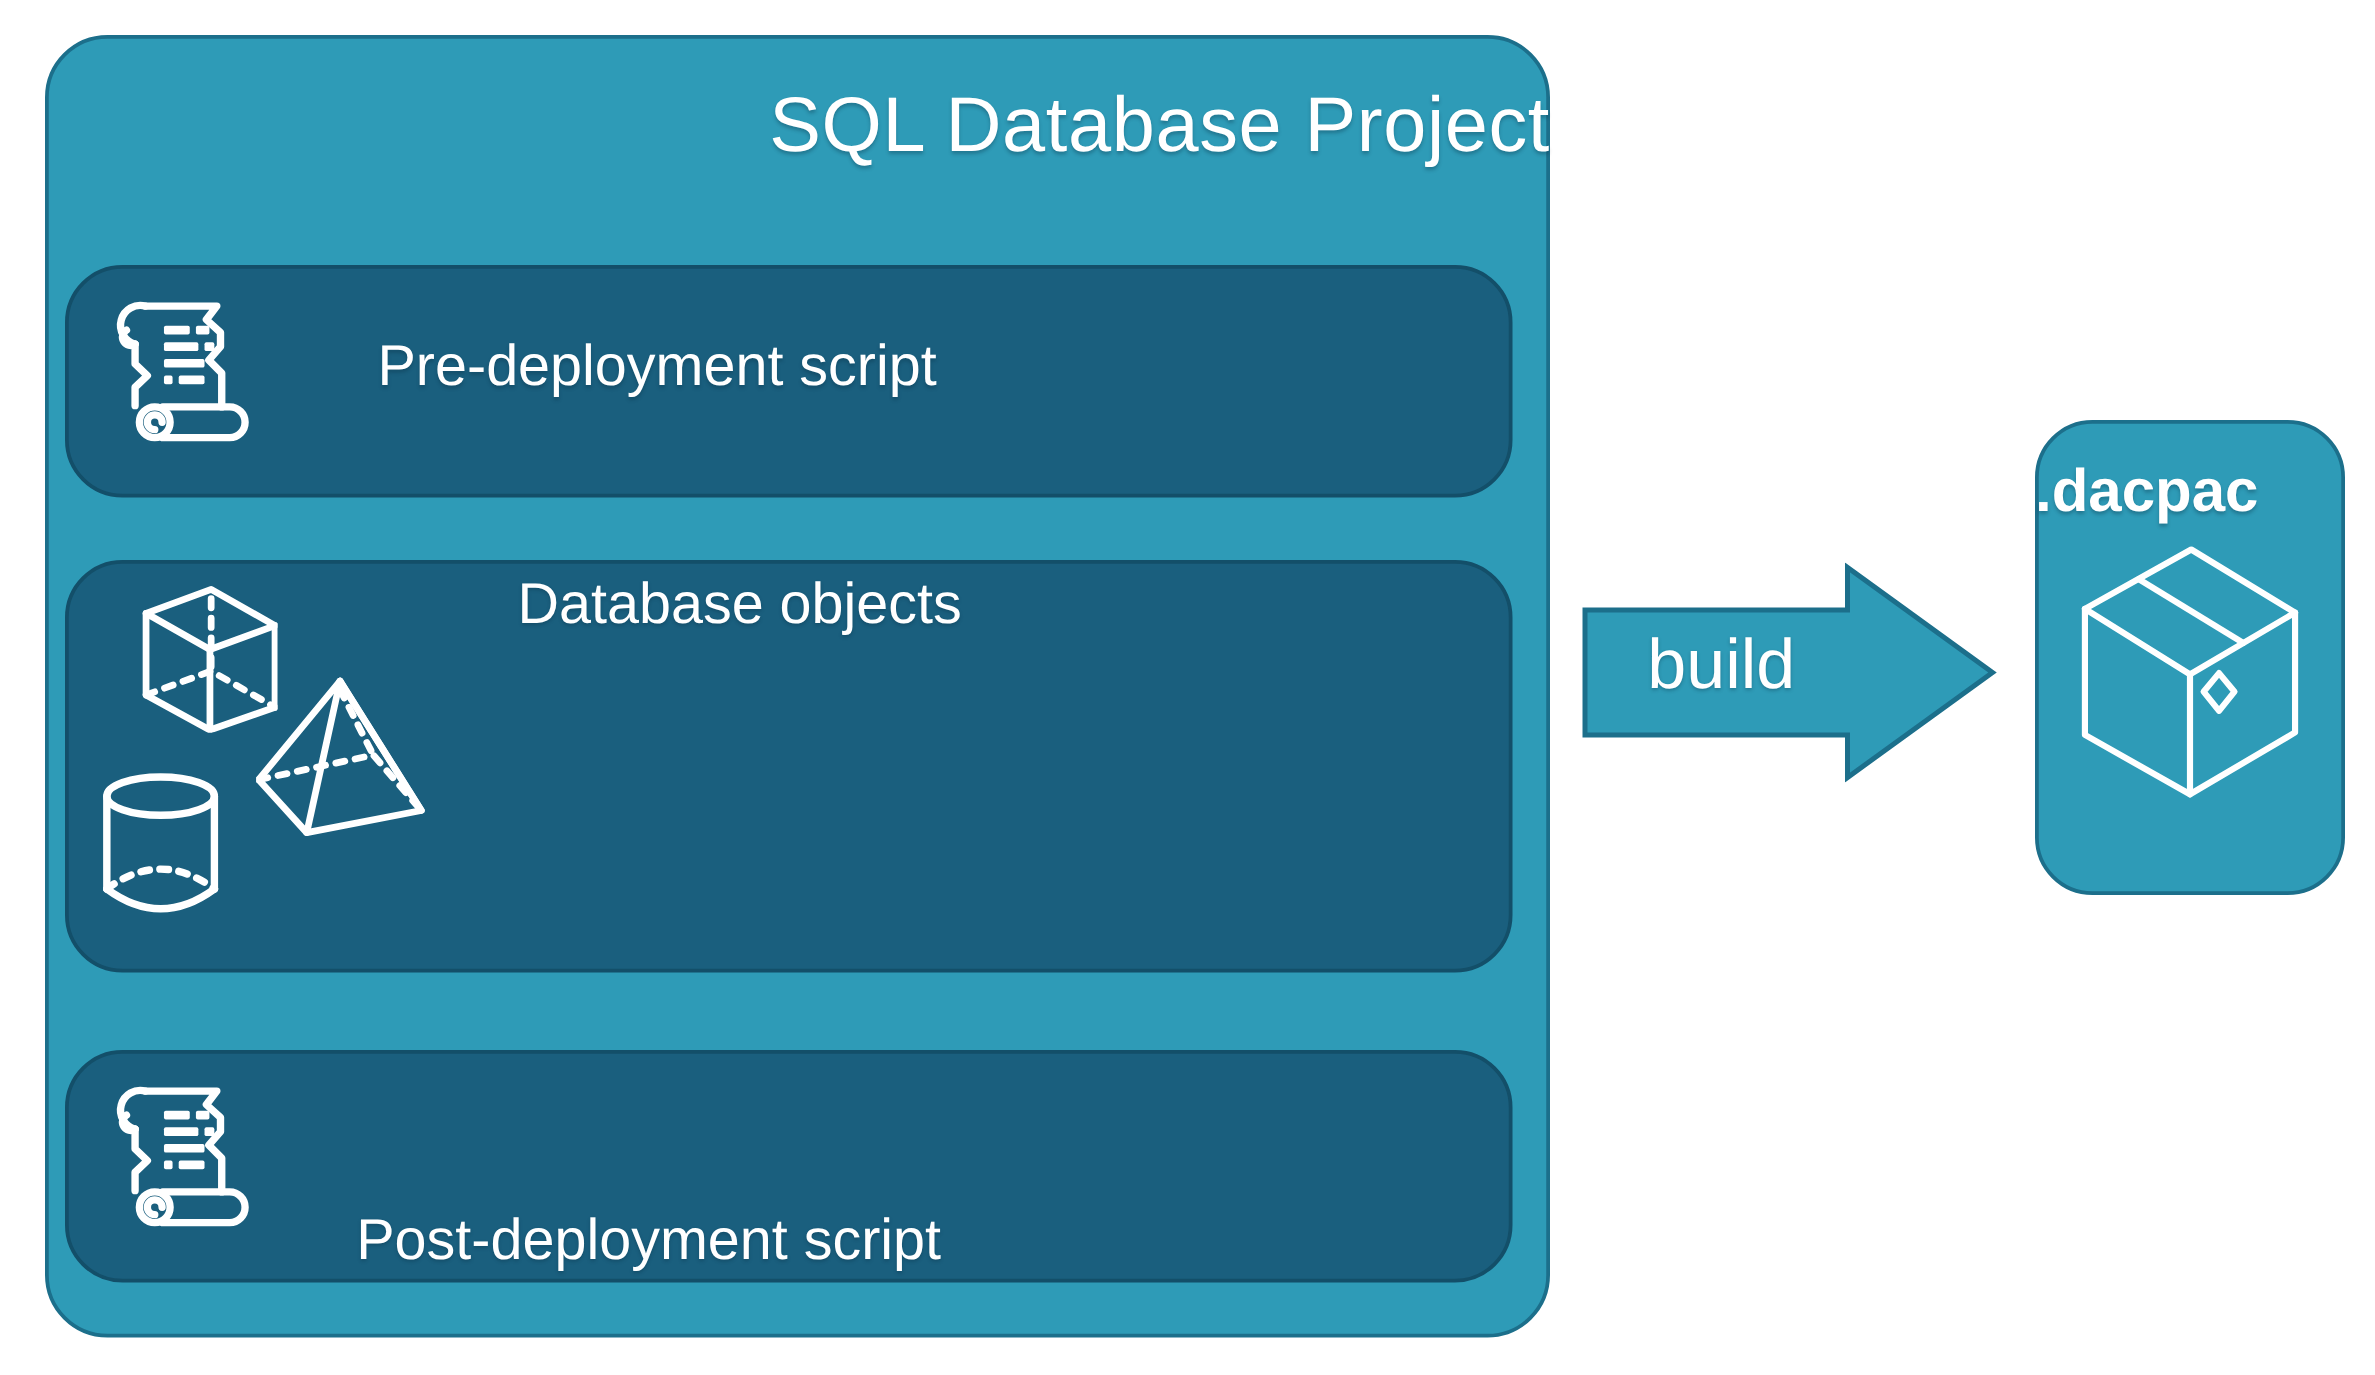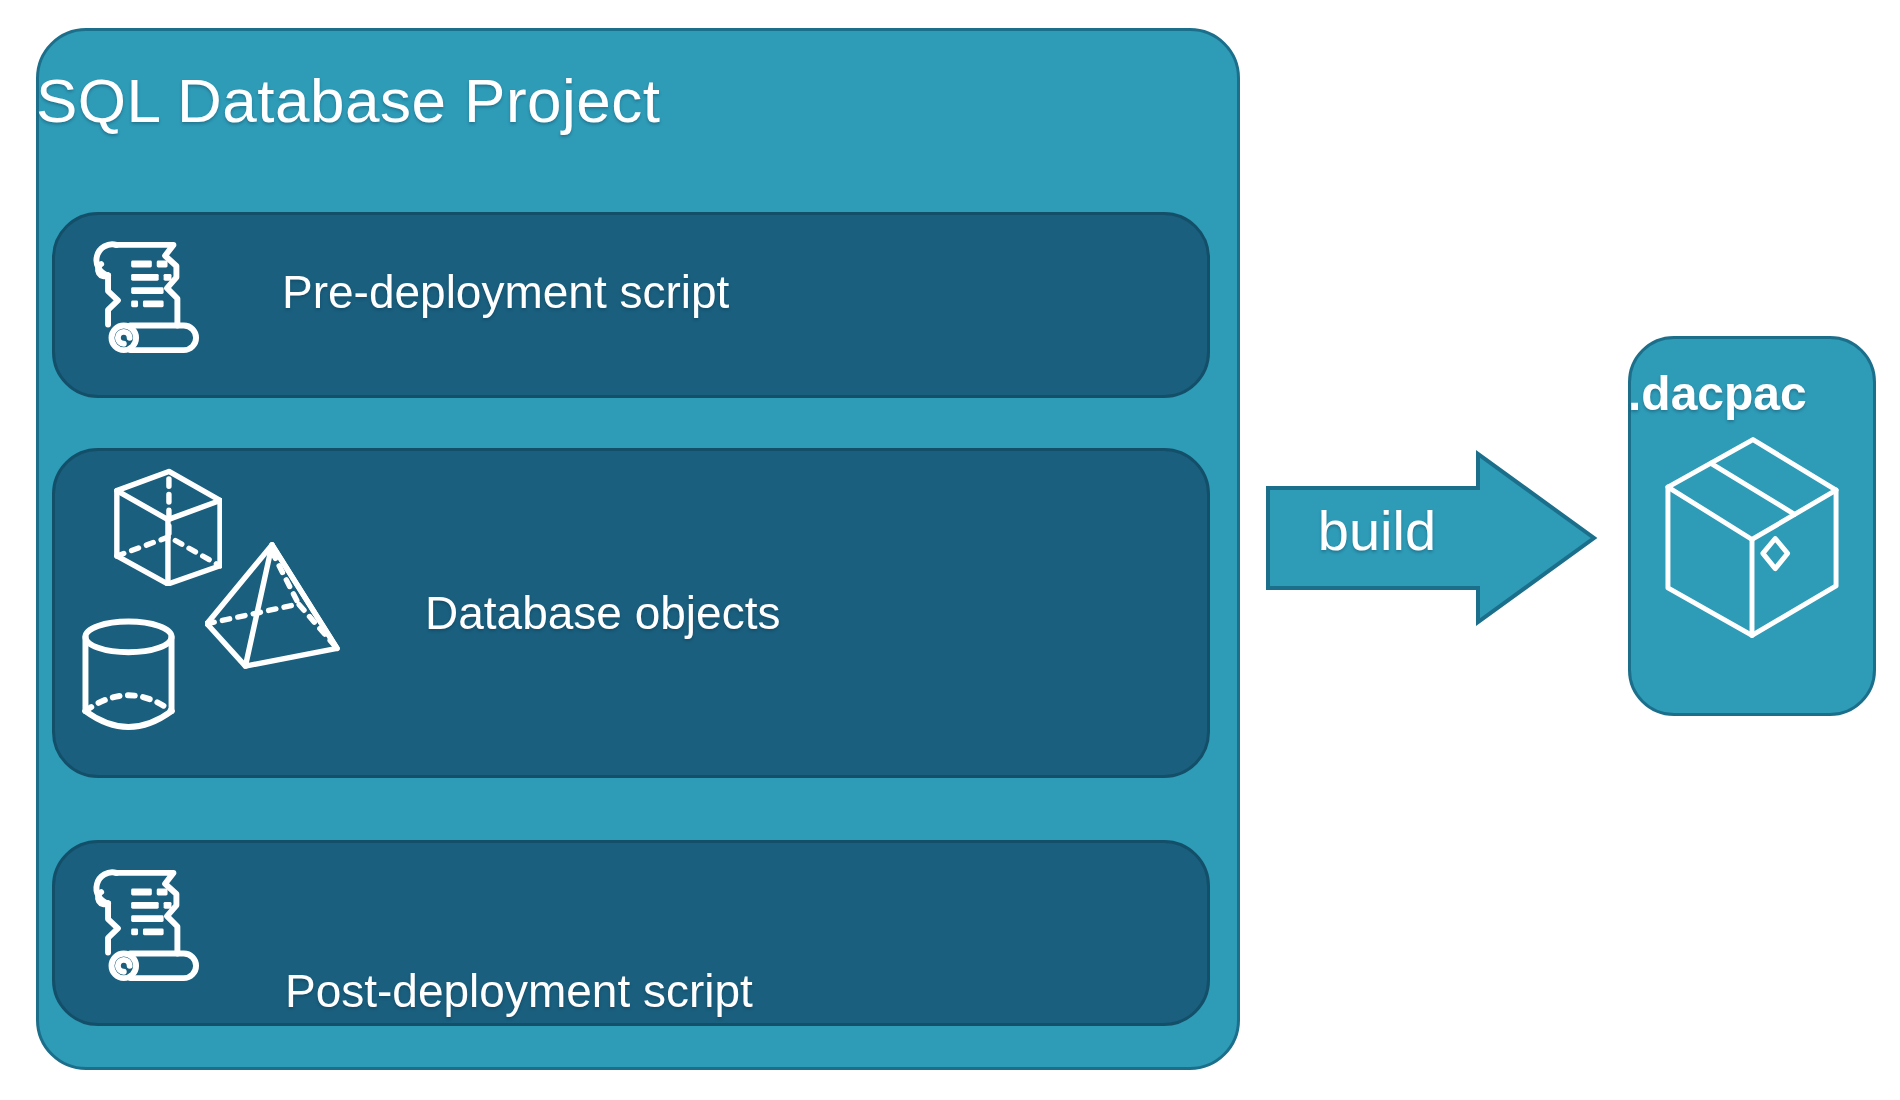--- a/index.html
+++ b/index.html
@@ -20,39 +20,39 @@
 
   
   .project{
     left:36px;top:28px;width:1204px;height:1042px;
     background:var(--teal);
     border:3px solid var(--teal-border);
     border-radius:50px;
   }
   .project-title{
     left:36px;top:66px;width:1204px;height:70px;
-    text-align:left;font-size:62px;font-weight:400;line-height:70px;
+    text-align:right;font-size:62px;font-weight:400;line-height:70px;
     letter-spacing:0.5px;
   }
   
   .panel{
     background:var(--dark);
     border:3px solid var(--dark-border);
     border-radius:46px;
     left:52px;width:1158px;
   }
   .panel-1{top:212px;height:186px;}
   .panel-2{top:448px;height:330px;}
   .panel-3{top:840px;height:186px;}
 
   .panel-label{
     font-size:46px;font-weight:400;line-height:1.5;
   }
-  .label-wrap-1{left:282px;top:212px;height:160px;display:flex;align-items:center;}
-  .label-wrap-2{left:425px;top:448px;height:330px;display:flex;align-items:center;}
+  .label-wrap-1{left:302px;top:212px;height:160px;display:flex;align-items:center;}
+  .label-wrap-2{left:414px;top:448px;height:330px;display:flex;}
   .label-wrap-3{left:285px;top:840px;height:186px;display:flex;align-items:flex-end;}
 
   
   .icon-scroll-1{left:80px;top:238px;}
   .icon-cube{left:108px;top:468px;}
   .icon-pyramid{left:205px;top:541px;}
   .icon-cylinder{left:82px;top:618px;}
   .icon-scroll-3{left:80px;top:866px;}
 
   

